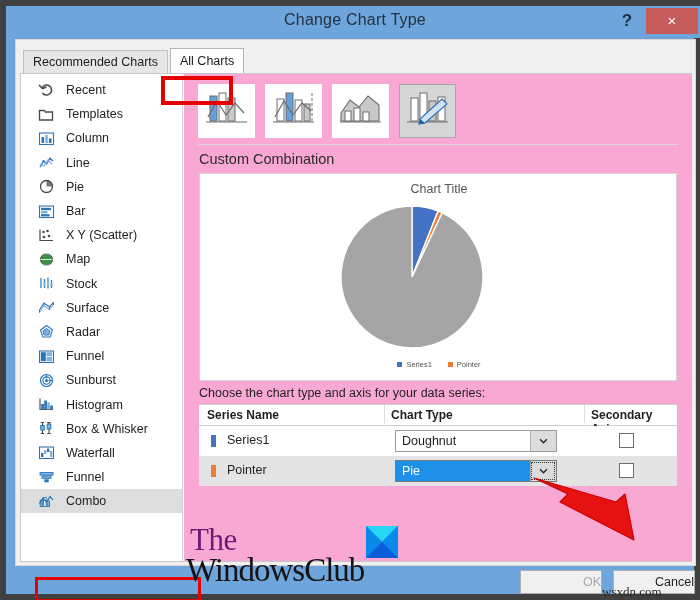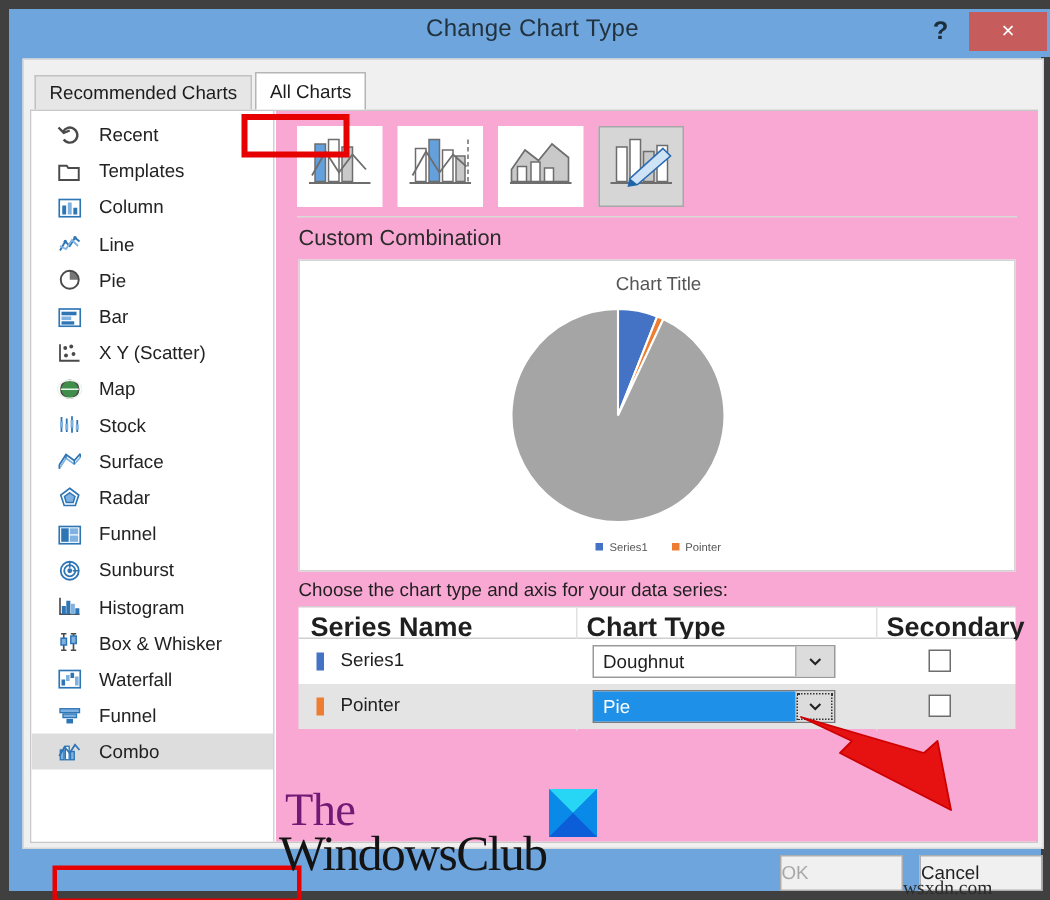--- a/index.html
+++ b/index.html
@@ -194,21 +194,21 @@
     border-top: 1px solid #cfcfcf;
   }
   #table-head {
     height: 21px;
     background: #ffffff;
     border-bottom: 1px solid #cfcfcf;
     position: relative;
   }
   .th {
     position: absolute; top: 3px;
-    font-size: 18px; color: #1f1f1f; font-weight: bold;
+    font-size: 12px; color: #1f1f1f; font-weight: bold;
   }
   #th-series { left: 8px; }
   #th-type  { left: 192px; }
   #th-axis  { left: 392px; }
   #col-div1 { position: absolute; left: 185px; top: 0; width: 1px; height: 82px; background: #e0e0e0; }
   #col-div2 { position: absolute; left: 385px; top: 0; width: 1px; height: 82px; background: #e0e0e0; }
 
   .series-row {
     position: relative;
     height: 30px;
@@ -297,21 +297,21 @@
   #footer {
     position: absolute; left: 9px; top: 560px;
     width: 681px; height: 38px;
   }
   .dlg-btn {
     position: absolute; top: 4px;
     width: 82px; height: 24px;
     border: 1px solid #aeaeae;
     background: #f0f0f0;
     font-size: 12.5px;
-    text-align: left; line-height: 22px;
+    text-align: right; line-height: 22px;
     cursor: pointer;
   }
   #ok-btn { left: 505px; color: #a8a8a8; }
   #cancel-btn { left: 598px; color: #1f1f1f; }
   #source-tag {
     position: absolute; left: 596px; top: 578px;
     font-size: 13px; color: #2c2c2c;
     font-family: "Liberation Serif", serif;
     z-index: 25;
   }

